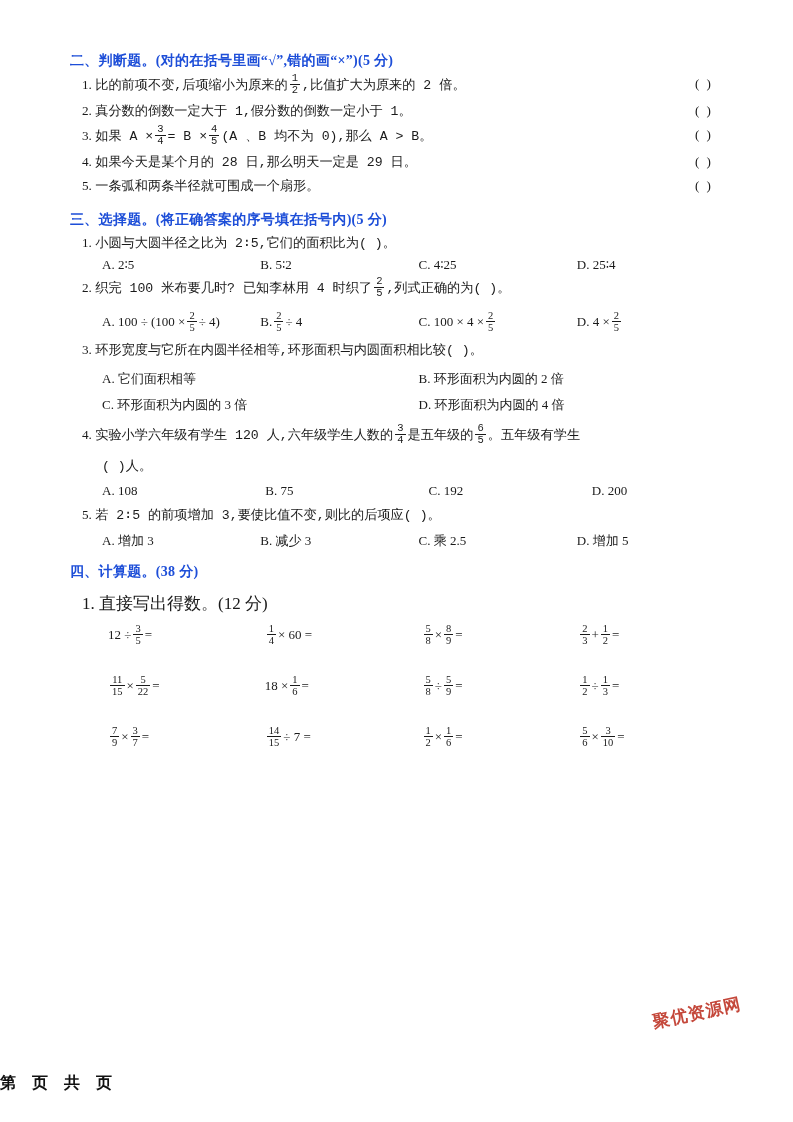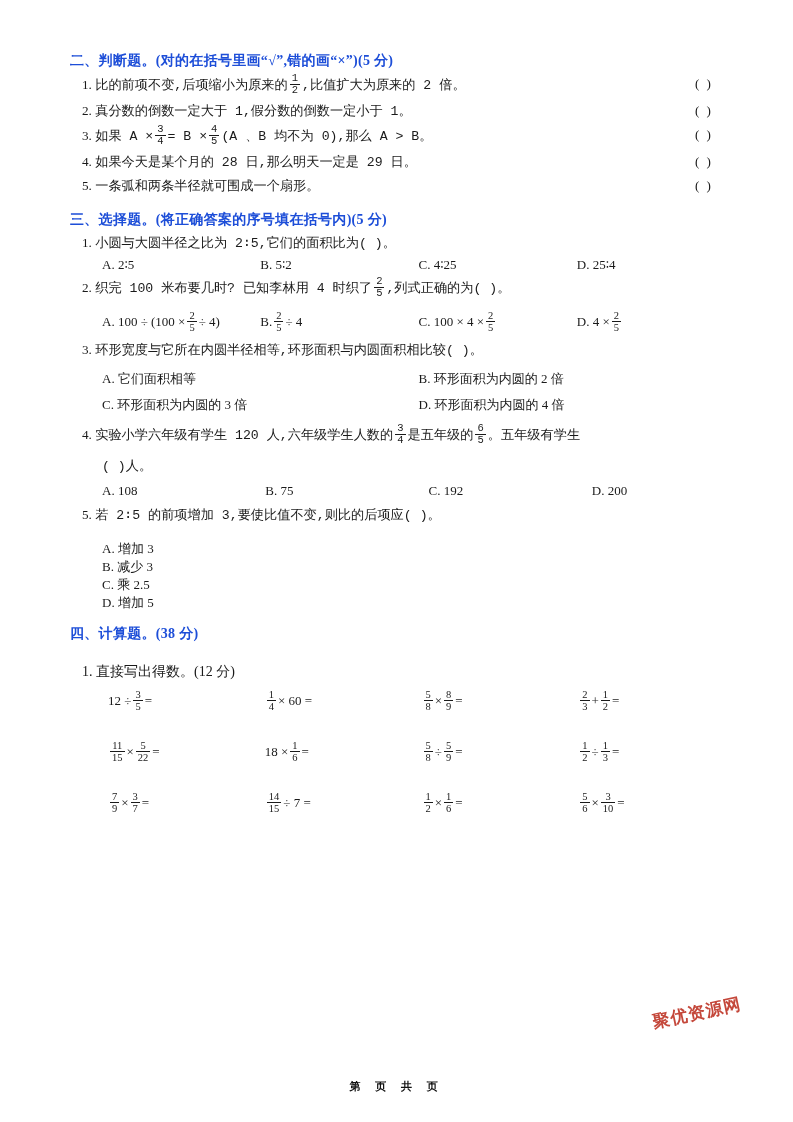--- a/index.html
+++ b/index.html
@@ -67,45 +67,45 @@
     top: -1px;
   }
   .frac .num {
     border-bottom: 1px solid #1a1a1a;
     padding: 0 2px;
   }
   .frac .den {
     padding: 0 2px;
   }
   .sub-head {
-    font-size: 14px;
+    font-size: 17px;
     padding-left: 24px;
-    margin: 20px 0 6px 0;
+    margin: 11px 0 6px 0;
   }
   .calc-grid {
     display: flex;
     flex-wrap: wrap;
     padding-left: 50px;
     margin-top: 6px;
   }
   .calc-cell {
     width: 25%;
     font-size: 13px;
     margin-bottom: 23px;
     display: flex;
     align-items: center;
     height: 28px;
   }
   .footer {
     position: absolute;
     bottom: 28px;
     left: 0;
     width: 100%;
-    text-align: center;
-    font-size: 11px;
+    text-align: left;
+    font-size: 16px;
     font-weight: bold;
     letter-spacing: 6px;
     color: #111;
   }
   .watermark {
     position: absolute;
     right: 36px;
     bottom: 62px;
     width: 112px;
     height: 56px;
@@ -238,21 +238,21 @@
     <div>A. 108</div>
     <div>B. 75</div>
     <div>C. 192</div>
     <div>D. 200</div>
   </div>
 
   <div class="q-row" style="margin-top:6px;">
     <span>5.</span>
     <span class="q-text">若 2∶5 的前项增加 3,要使比值不变,则比的后项应(          )。</span>
   </div>
-  <div class="opts four" style="margin-top:14px;flex-direction:column;">
+  <div class="opts four" style="margin-top:6px;">
     <div>A. 增加 3</div>
     <div>B. 减少 3</div>
     <div>C. 乘 2.5</div>
     <div>D. 增加 5</div>
   </div>
 
   <div class="section-head sec-gap">四、计算题。(38 分)</div>
   <div class="sub-head">1. 直接写出得数。(12 分)</div>
 
   <div class="calc-grid">

